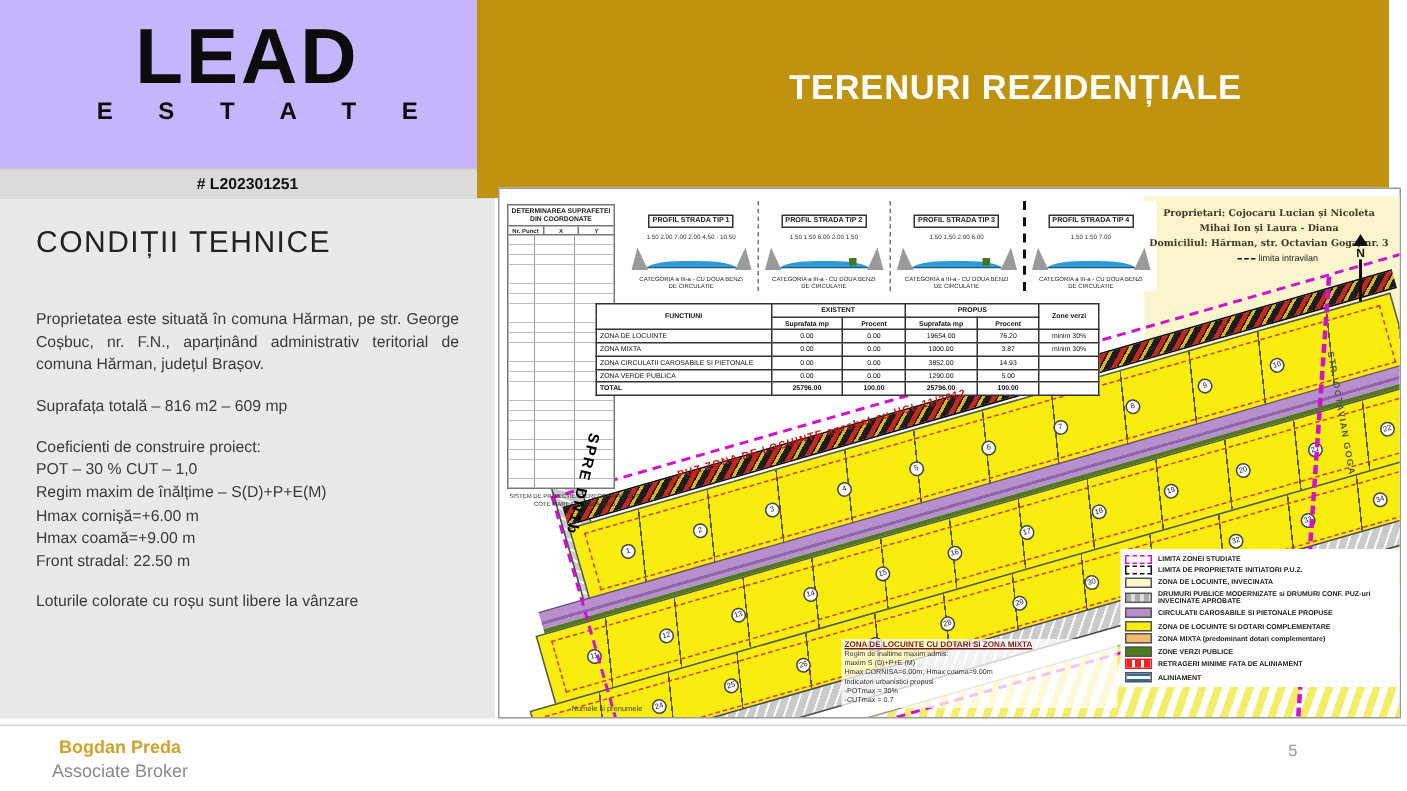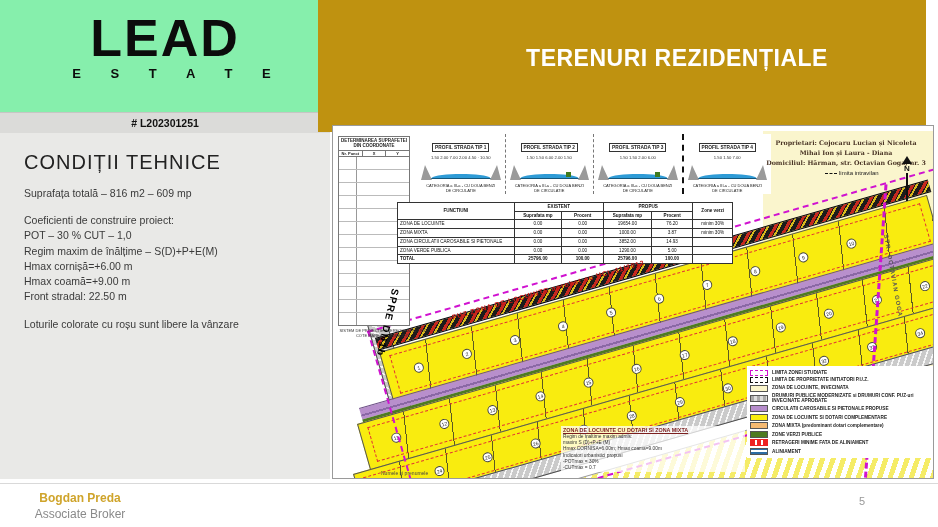--- a/index.html
+++ b/index.html
@@ -1,33 +1,33 @@
 <!DOCTYPE html>
 <html><head>
 <meta charset="utf-8">
 <style>
   * { margin:0; padding:0; box-sizing:border-box; }
   body { background:#fff; font-family:"Liberation Sans", sans-serif; }
   .slide { position:relative; width:938px; height:527px; background:#fff; overflow:hidden; }
 
   
-  .logo-area { position:absolute; left:0; top:0; width:330px; height:112px; background:#86efac; text-align:center; }
+  .logo-area { position:absolute; left:0; top:0; width:330px; height:112px; background:#c4b5fd; text-align:center; }
   .logo-word { font-size:52px; font-weight:900; letter-spacing:2px; color:#0c0c0c; margin-top:12px; line-height:1.0; }
-  .logo-sub  { font-size:13px; font-weight:600; letter-spacing:13px; color:#0c0c0c; margin-top:2px; padding-left:26px; }
+  .logo-sub  { font-size:16px; font-weight:600; letter-spacing:13px; color:#0c0c0c; margin-top:2px; padding-left:26px; }
   .ref-band  { position:absolute; left:0; top:112px; width:330px; height:21px; background:#DBDBD9; border-top:1px solid #c6c6c4;
                font-size:10.5px; font-weight:bold; color:#111; text-align:center; line-height:21px; }
 
   
   .banner { position:absolute; left:318px; top:0; width:608px; height:132px; background:#BF9210; color:#fff; }
   .banner-title { font-size:23px; font-weight:bold; letter-spacing:.5px; text-align:center; margin-top:45px; transform:translateX(55px); }
   .banner-sub   { font-size:15px; color:#FBF3DC; text-align:center; margin-top:7px; }
 
   
   .panel { position:absolute; left:0; top:133px; width:330px; height:346px; background:#E9E9E7; padding:18px 24px 10px 24px; }
-  .panel h1 { font-size:20px; font-weight:500; letter-spacing:1px; color:#222; margin-bottom:12px; }
+  .panel h1 { font-size:20px; font-weight:500; letter-spacing:1px; color:#222; margin-bottom:32px; }
   .panel p { font-size:10.5px; line-height:1.45; color:#3a3a3a; text-align:justify; white-space:pre-line; margin-bottom:12px; }
 
   
   .footer { position:absolute; left:0; top:483px; width:938px; height:44px; border-top:1px solid #d9d9d9; background:#fff; display:flex; padding-top:7px; }
   .f-name-block { width:160px; text-align:center; }
   .f-name { color:#CFA42B; font-weight:bold; font-size:12px; }
   .f-role { color:#8a8a8a; font-size:12px; margin-top:2px; }
   .f-contact { margin-left:12px; }
   .f-phone { color:#555; font-weight:bold; font-size:12px; }
   .f-links { color:#8a8a8a; font-size:11.5px; margin-top:2px; }
@@ -144,20 +144,21 @@
   </div>
   <div class="ref-band"># L202301251</div>
 
   <div class="banner">
     <div class="banner-title">TERENURI REZIDENȚIALE</div>
   </div>
 
   <div class="panel">
     <h1>CONDIȚII  TEHNICE</h1>
     <div id="paragraphs">
+        <p>Proprietatea este situată în comuna Hărman, pe str. George Coșbuc, nr. F.N., aparținând administrativ teritorial de comuna Hărman, județul Brașov.</p>
         <p>Suprafața totală –  816 m2 – 609 mp</p>
         <p>Coeficienti de construire proiect:
 POT – 30 % CUT – 1,0
 Regim maxim de înălțime  – S(D)+P+E(M)
 Hmax cornișă=+6.00 m
 Hmax coamă=+9.00 m
 Front stradal: 22.50 m</p>
         <p>Loturile colorate cu roșu sunt libere la vânzare</p>
       </div>
   </div>

